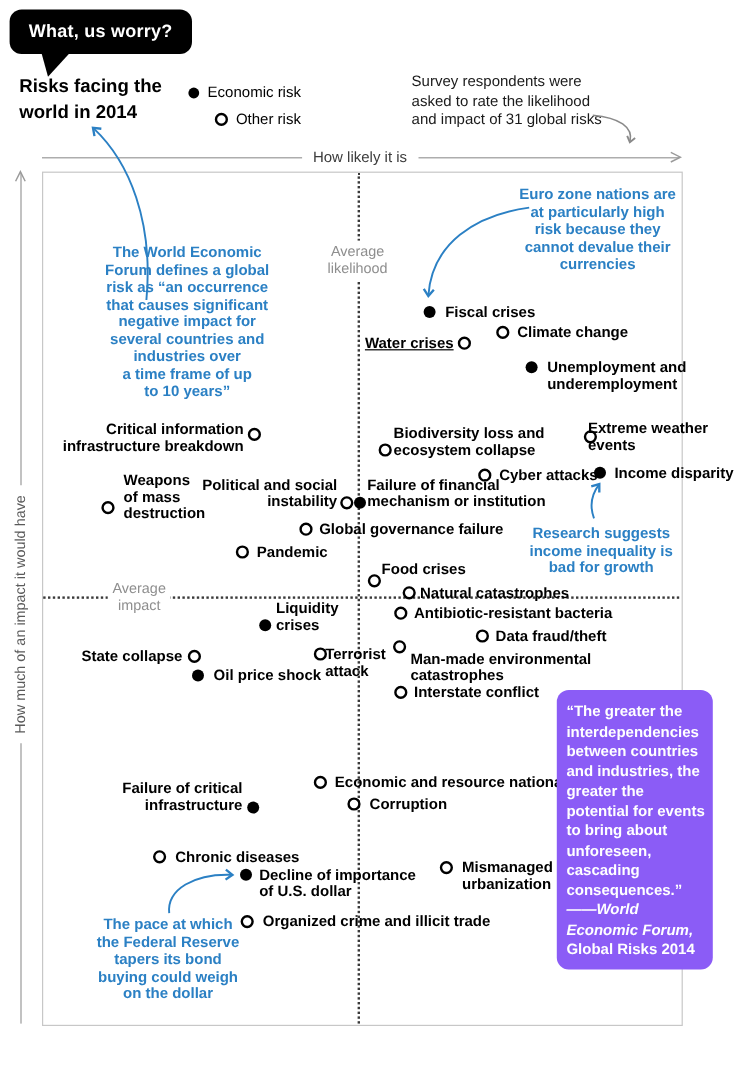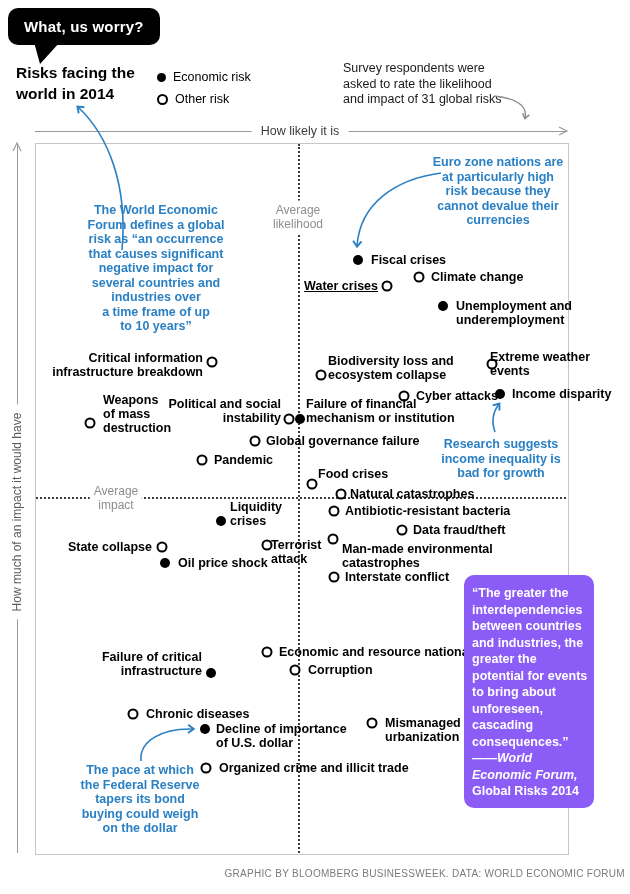--- a/index.html
+++ b/index.html
@@ -6,21 +6,21 @@
   #canvas{
     position:relative;width:630px;height:894px;background:#fff;overflow:hidden;
     font-family:"Liberation Sans","DejaVu Sans",sans-serif;color:#000;
   }
   
   .badge{position:absolute;left:8px;top:8px;background:#000;color:#fff;
     font-size:15px;font-weight:700;padding:10px 16px;border-radius:10px;letter-spacing:.2px;}
   
   .title{position:absolute;left:16px;top:62px;font-size:15.5px;font-weight:700;line-height:21px;white-space:pre-line;}
   .legend{position:absolute;left:157px;top:66px;font-size:12.5px;line-height:22px;}
-  .legend-item{display:flex;align-items:center;gap:7px;}
+  .legend-item{display:flex;align-items:center;gap:7px;justify-content:flex-end;}
   .lg-dot{width:9px;height:9px;border-radius:50%;background:#000;flex:0 0 auto;}
   .lg-circle{width:7px;height:7px;border-radius:50%;background:#fff;border:2px solid #000;flex:0 0 auto;}
   .survey-note{position:absolute;left:343px;top:61px;font-size:12.5px;line-height:15.5px;color:#1a1a1a;white-space:pre-line;}
   
   .frame{position:absolute;left:35px;top:143px;width:532px;height:710px;border:1px solid #c7c7c7;}
   .xaxis-line{position:absolute;left:35px;top:131px;width:531px;border-top:1px solid #9a9a9a;}
   .yaxis-line{position:absolute;left:17px;top:144px;height:709px;border-left:1px solid #9a9a9a;}
   .x-label{position:absolute;left:300px;top:131px;transform:translate(-50%,-50%);
     background:#fff;padding:0 9px;font-size:12.5px;color:#3c3c3c;white-space:nowrap;}
   .y-label{position:absolute;left:17px;top:512px;transform:translate(-50%,-50%) rotate(-90deg);
@@ -210,14 +210,13 @@
 on the dollar</div>
     </div>
 
   <div class="quote-box">
     <div class="quote-text">
       <span>“The greater the interdependencies between countries and industries, the greater the potential for events to bring about unforeseen, cascading consequences.”</span><br>
       <span class="italic">——World Economic Forum,</span><span> Global Risks 2014</span>
     </div>
   </div>
 
-  <div class="footer">GRAPHIC BY BLOOMBERG BUSINESSWEEK. DATA: WORLD ECONOMIC FORUM</div>
 </div>
 
 </body></html>

